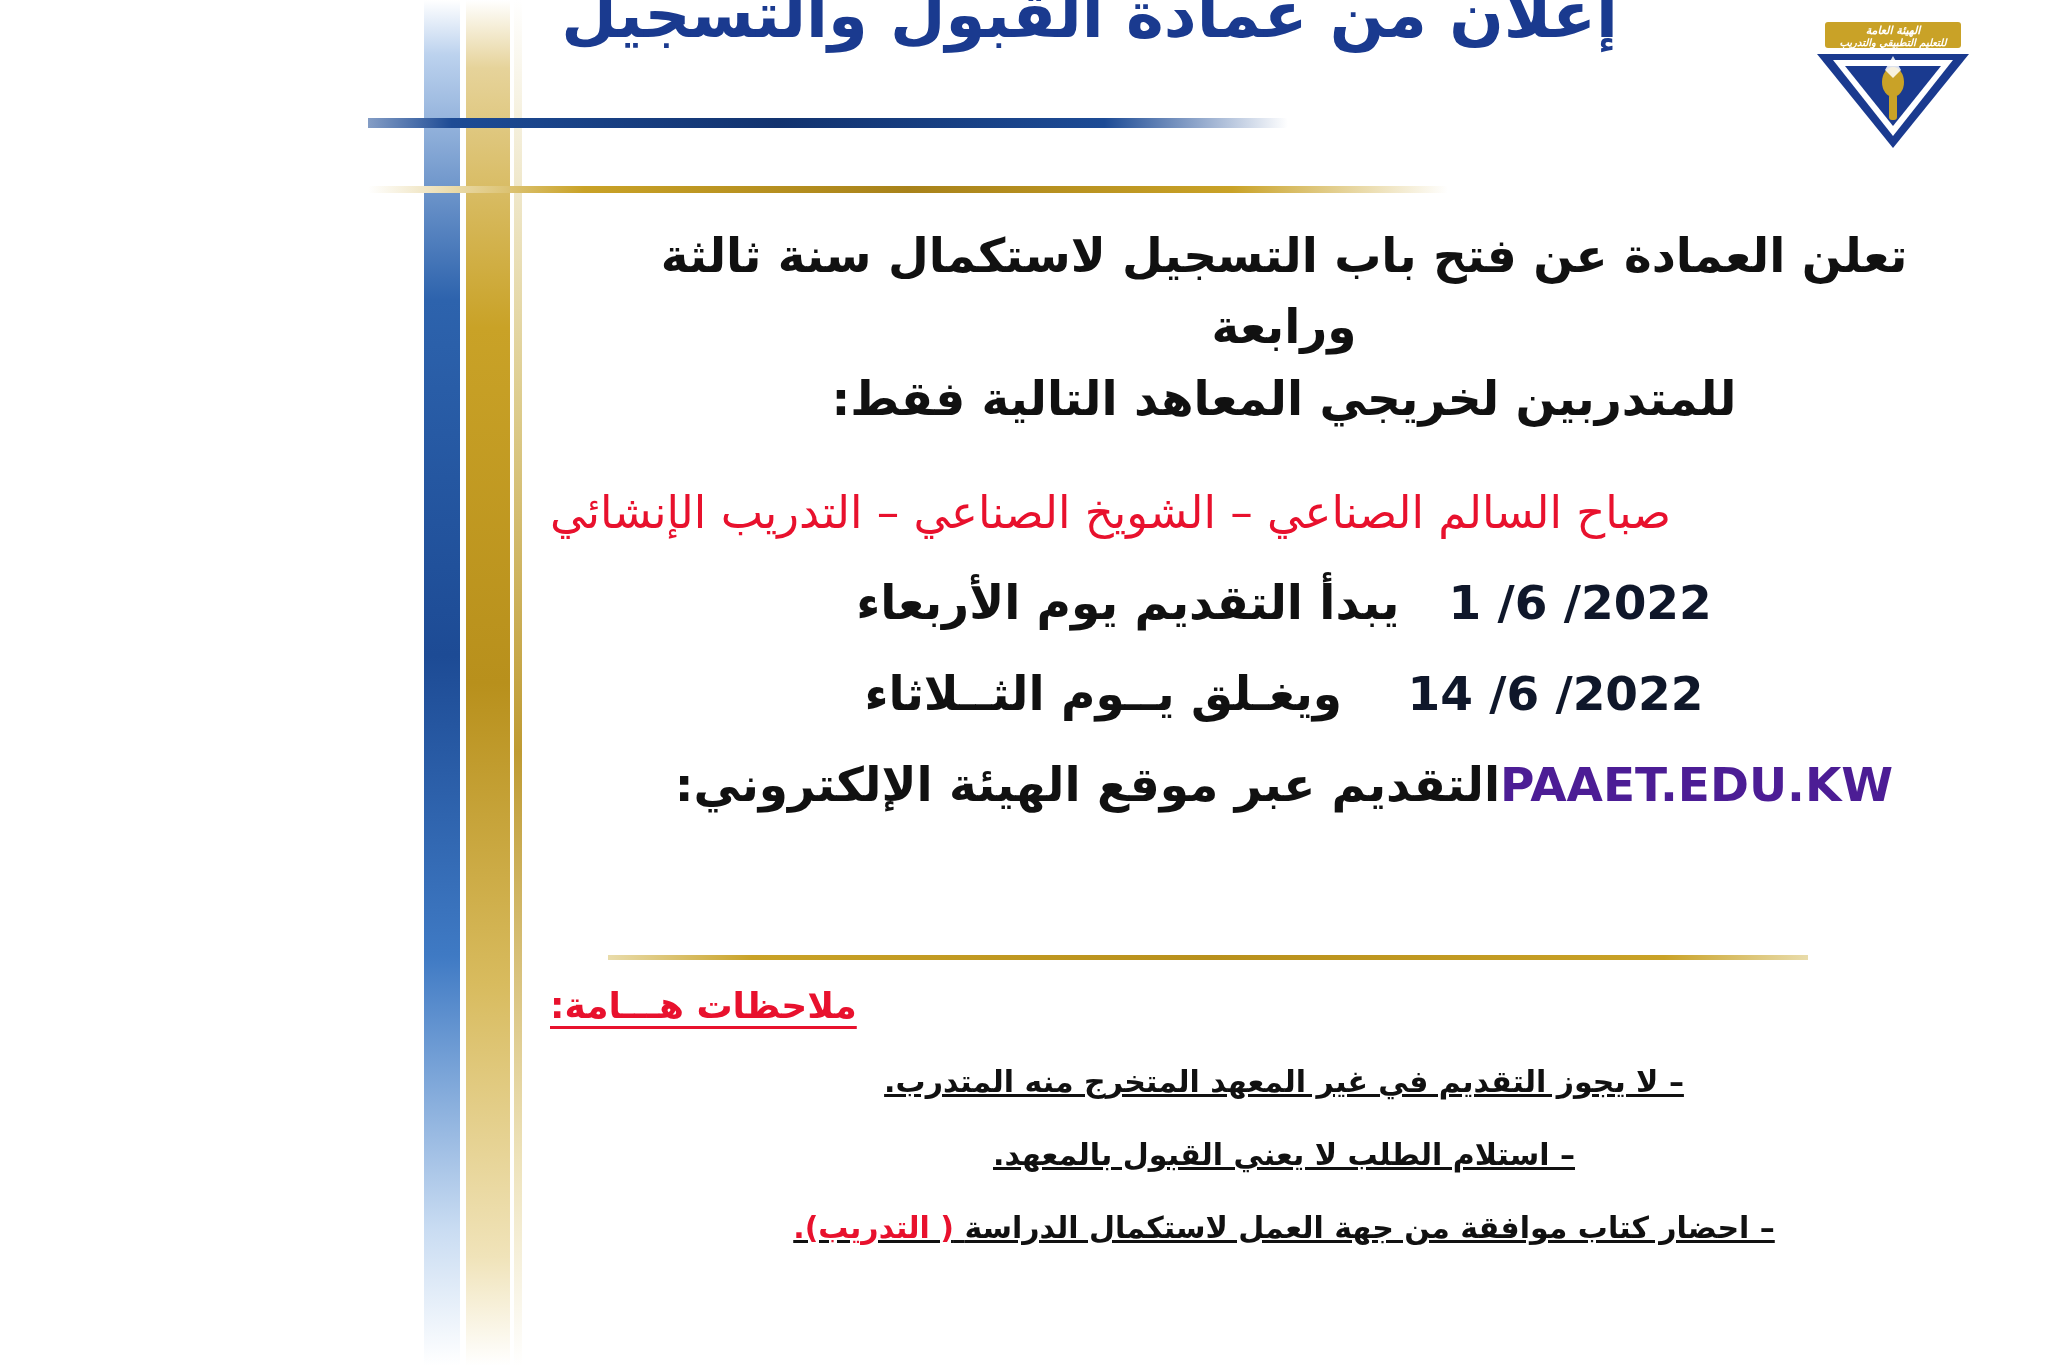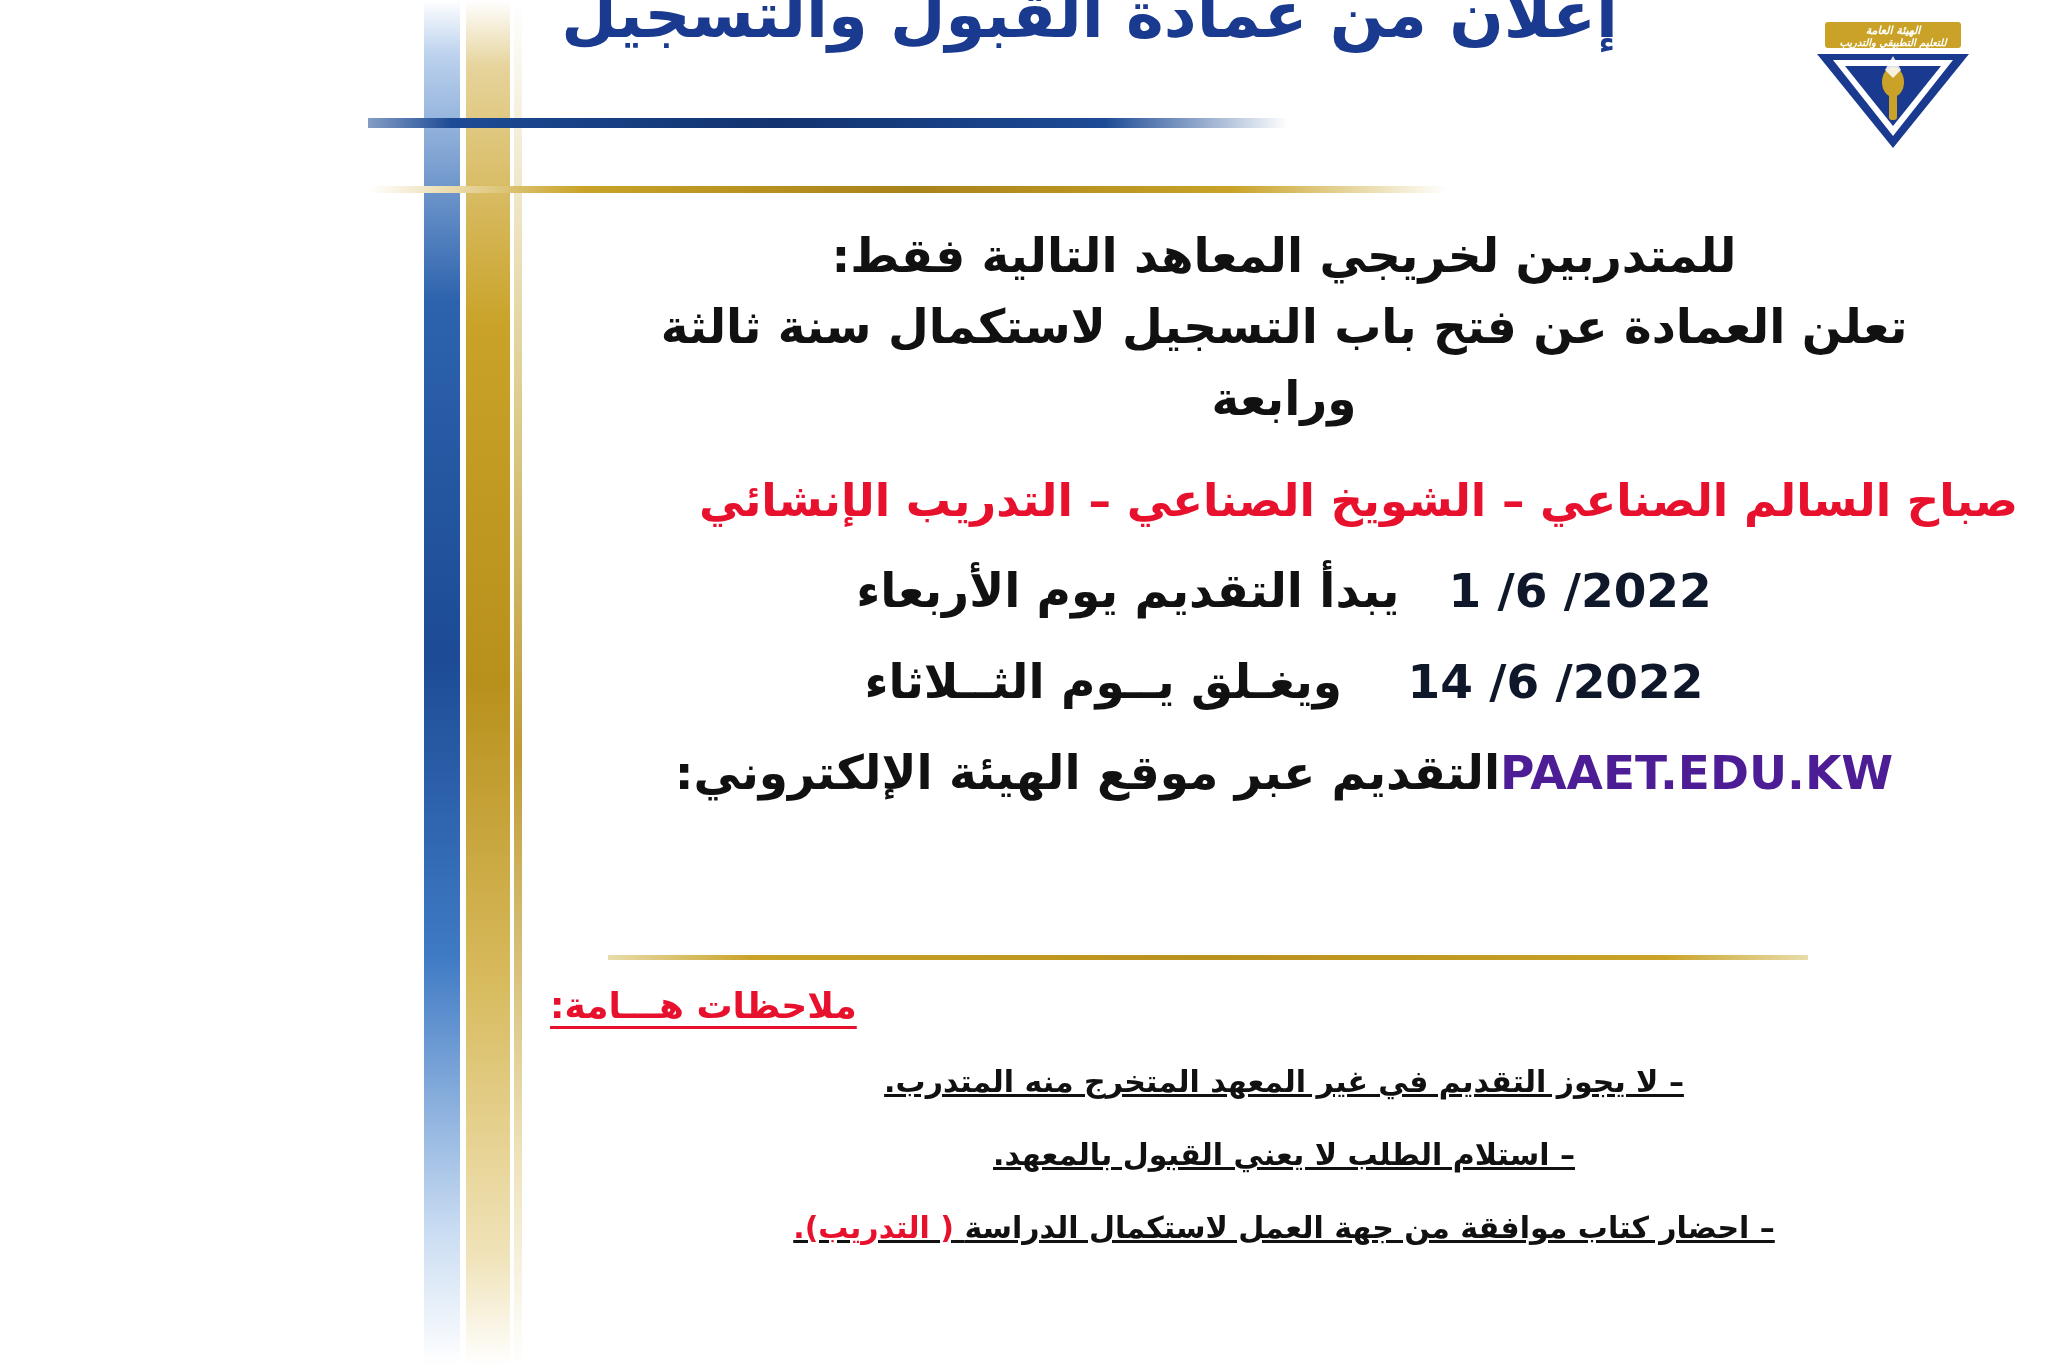--- a/index.html
+++ b/index.html
@@ -130,25 +130,25 @@
   }
   .para {
     text-align: center;
     color: #111111;
     font-size: 47px;
     font-weight: bold;
     line-height: 1.52;
     margin: 0 60px;
   }
   .institutes {
-    text-align: right;
+    text-align: left;
     color: #e8112d;
     font-size: 45px;
-    font-weight: bold;
-    margin-top: 40px;
+    font-weight: normal;
+    margin-top: 52px;
     letter-spacing: -0.5px;
   }
   .date-line {
     text-align: center;
     font-size: 47px;
     font-weight: bold;
     color: #111111;
     margin-top: 36px;
     white-space: nowrap;
   }
@@ -235,22 +235,22 @@
       <path d="M24 34 L176 34 L100 128 Z" fill="#1a3a8f"></path>
       <path d="M40 40 L160 40 L100 116 Z" fill="#ffffff"></path>
       <path d="M52 46 L148 46 L100 106 Z" fill="#1a3a8f"></path>
       <ellipse cx="100" cy="62" rx="11" ry="15" fill="#c9a227"></ellipse>
       <rect x="96" y="74" width="8" height="26" rx="3" fill="#c9a227"></rect>
       <path d="M100 36 L108 50 L100 58 L92 50 Z" fill="#ffffff" opacity="0.85"></path>
     </svg>
   </div>
 
   <div class="content">
+    <p class="para">تعلن العمادة عن فتح باب التسجيل لاستكمال سنة ثالثة ورابعة</p>
     <p class="para">للمتدربين لخريجي المعاهد التالية فقط:</p>
-    <p class="para">تعلن العمادة عن فتح باب التسجيل لاستكمال سنة ثالثة ورابعة</p>
 
     <div class="institutes">صباح السالم الصناعي – الشويخ الصناعي – التدريب الإنشائي</div>
 
     <div class="date-line">
       <span class="date-val">1 /6 /2022</span>
       &nbsp;
       <span>يبدأ التقديم يوم الأربعاء</span>
     </div>
 
     <div class="date-line">

